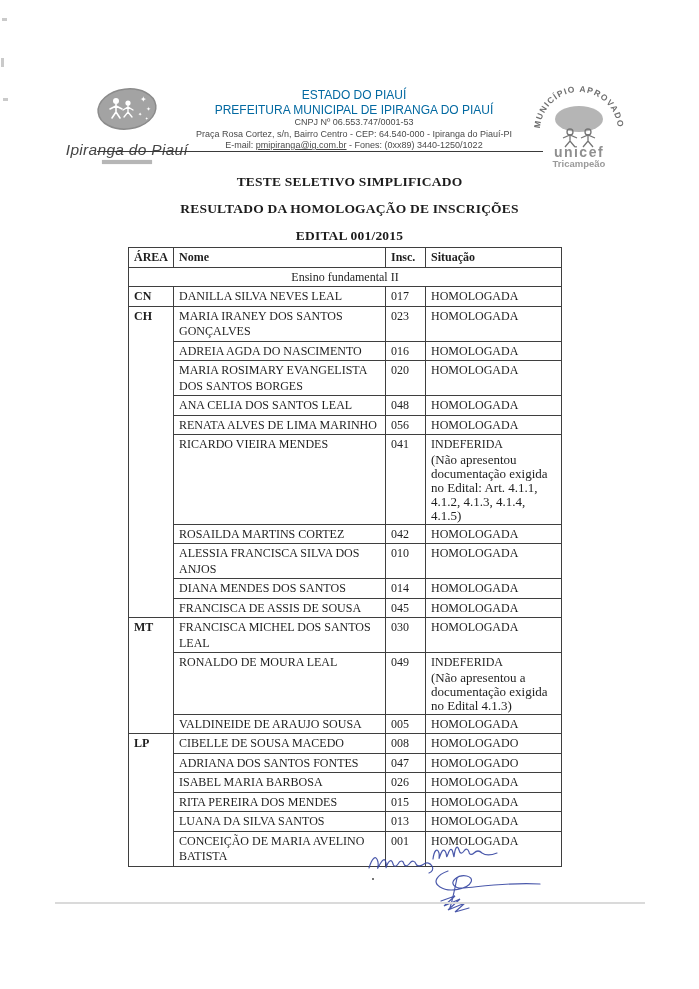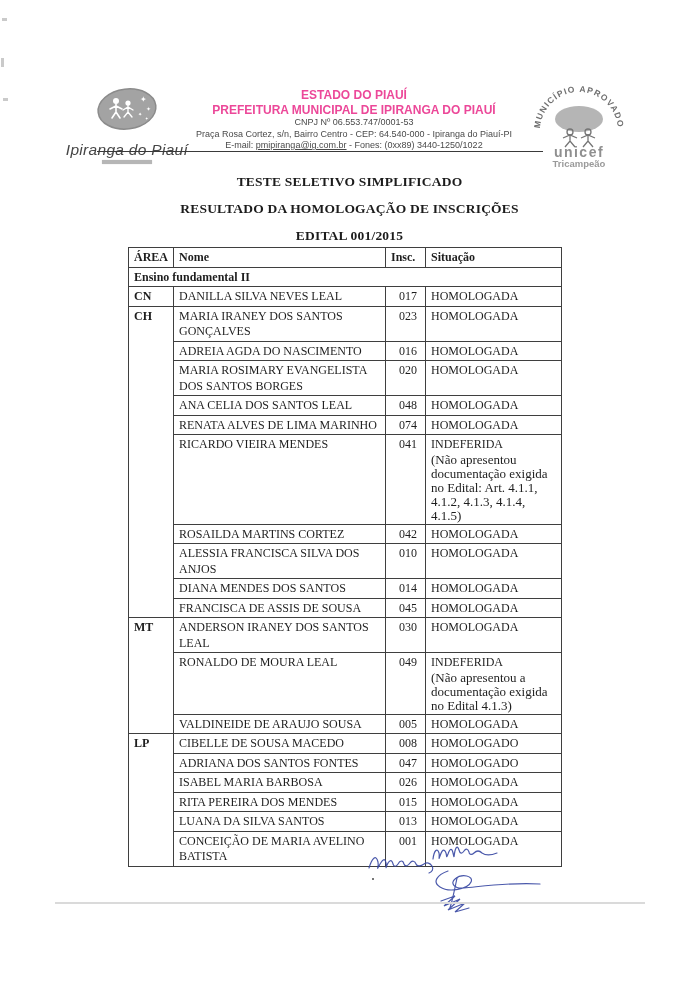--- a/index.html
+++ b/index.html
@@ -7,21 +7,21 @@
         font-family:"Liberation Serif",serif;color:#222;}
 
   
   .logo-left{position:absolute;left:60px;top:84px;width:134px;text-align:center;}
   .logo-left .name{font-style:italic;font-size:15.5px;color:#454545;letter-spacing:.3px;
                    font-family:Liberation Sans, sans-serif;margin-top:1px;}
   .logo-left .tagline{width:50px;height:4px;background:#b6b6b6;margin:1px auto 0 auto;
                       box-shadow:0 0 1px #b6b6b6;}
   .header-center{position:absolute;left:168px;top:88px;width:372px;text-align:center;
                  font-family:"Liberation Sans",sans-serif;}
-  .header-center .b{font-size:12px;font-weight:bold;color:#ec4899;line-height:14.5px;}
+  .header-center .b{font-size:12px;font-weight:normal;color:#0369a1;line-height:14.5px;}
   .header-center .s{font-size:9px;color:#4a4a4a;line-height:11.5px;}
   .header-center .email{text-decoration:underline;}
   .logo-right{position:absolute;left:520px;top:77px;width:118px;text-align:center;}
   .header-rule{position:absolute;left:97px;top:151px;width:446px;height:0;
                border-top:1.5px solid #3a3a3a;}
 
   
   .doc-title{position:absolute;left:0;width:699px;text-align:center;
              font-family:"Liberation Serif",serif;font-weight:bold;font-size:13.5px;
              color:#1c1c1c;letter-spacing:.2px;}
@@ -30,23 +30,23 @@
   
   table.doc-table{position:absolute;left:128px;top:247px;width:433px;
                   border-collapse:collapse;table-layout:fixed;
                   font-family:"Liberation Serif",serif;font-size:12px;color:#1e1e1e;}
   .doc-table th,.doc-table td{border:1px solid #3f3f3f;padding:2px 5px 1px 5px;
                   vertical-align:top;line-height:15.5px;text-align:left;
                   overflow:hidden;}
   .doc-table th{font-weight:bold;}
   .doc-table col.c0{width:45px;} .doc-table col.c1{width:212px;}
   .doc-table col.c2{width:40px;} .doc-table col.c3{width:136px;}
-  .doc-table td.section{font-weight:bold;}
+  .doc-table td.section{text-align:center;font-weight:normal;}
   .doc-table td.area{font-weight:bold;margin-left:26px;}
-  .doc-table td.insc{text-align:right;padding-right:8px;}
+  .doc-table td.insc{padding-right:8px;}
   .doc-table td.sit .note{font-size:13px;line-height:14px;}
 
   
   .signatures{position:absolute;left:335px;top:838px;}
   .scan-line{position:absolute;left:55px;top:902px;width:590px;height:2px;background:#dadada;}
   .noise{position:absolute;background:#9e9e9e;opacity:.55;}
   .n1{left:2px;top:18px;width:5px;height:3px;}
   .n2{left:1px;top:58px;width:3px;height:9px;}
   .n3{left:3px;top:98px;width:5px;height:3px;}
 </style>
@@ -146,21 +146,21 @@
           <td class="insc">020</td>
           <td class="sit"><span>HOMOLOGADA</span></td>
         </tr>
         <tr>
           <td class="nome">ANA CELIA DOS SANTOS LEAL</td>
           <td class="insc">048</td>
           <td class="sit"><span>HOMOLOGADA</span></td>
         </tr>
         <tr>
           <td class="nome">RENATA ALVES DE LIMA MARINHO</td>
-          <td class="insc">074</td>
+          <td class="insc">056</td>
           <td class="sit"><span>HOMOLOGADA</span></td>
         </tr>
         <tr>
           <td class="nome">RICARDO VIEIRA MENDES</td>
           <td class="insc">041</td>
           <td class="sit"><span>INDEFERIDA</span><div class="note">(Não apresentou documentação exigida no Edital: Art. 4.1.1, 4.1.2, 4.1.3, 4.1.4, 4.1.5)</div></td>
         </tr>
         <tr>
           <td class="nome">ROSAILDA MARTINS CORTEZ</td>
           <td class="insc">042</td>
@@ -176,21 +176,21 @@
           <td class="insc">014</td>
           <td class="sit"><span>HOMOLOGADA</span></td>
         </tr>
         <tr>
           <td class="nome">FRANCISCA DE ASSIS DE SOUSA</td>
           <td class="insc">045</td>
           <td class="sit"><span>HOMOLOGADA</span></td>
         </tr>
         <tr>
           <td class="area" rowspan="3">MT</td>
-          <td class="nome">ANDERSON IRANEY DOS SANTOS LEAL</td>
+          <td class="nome">FRANCISCA MICHEL DOS SANTOS LEAL</td>
           <td class="insc">030</td>
           <td class="sit"><span>HOMOLOGADA</span></td>
         </tr>
         <tr>
           <td class="nome">RONALDO DE MOURA LEAL</td>
           <td class="insc">049</td>
           <td class="sit"><span>INDEFERIDA</span><div class="note">(Não apresentou a documentação exigida no Edital 4.1.3)</div></td>
         </tr>
         <tr>
           <td class="nome">VALDINEIDE DE ARAUJO SOUSA</td>

